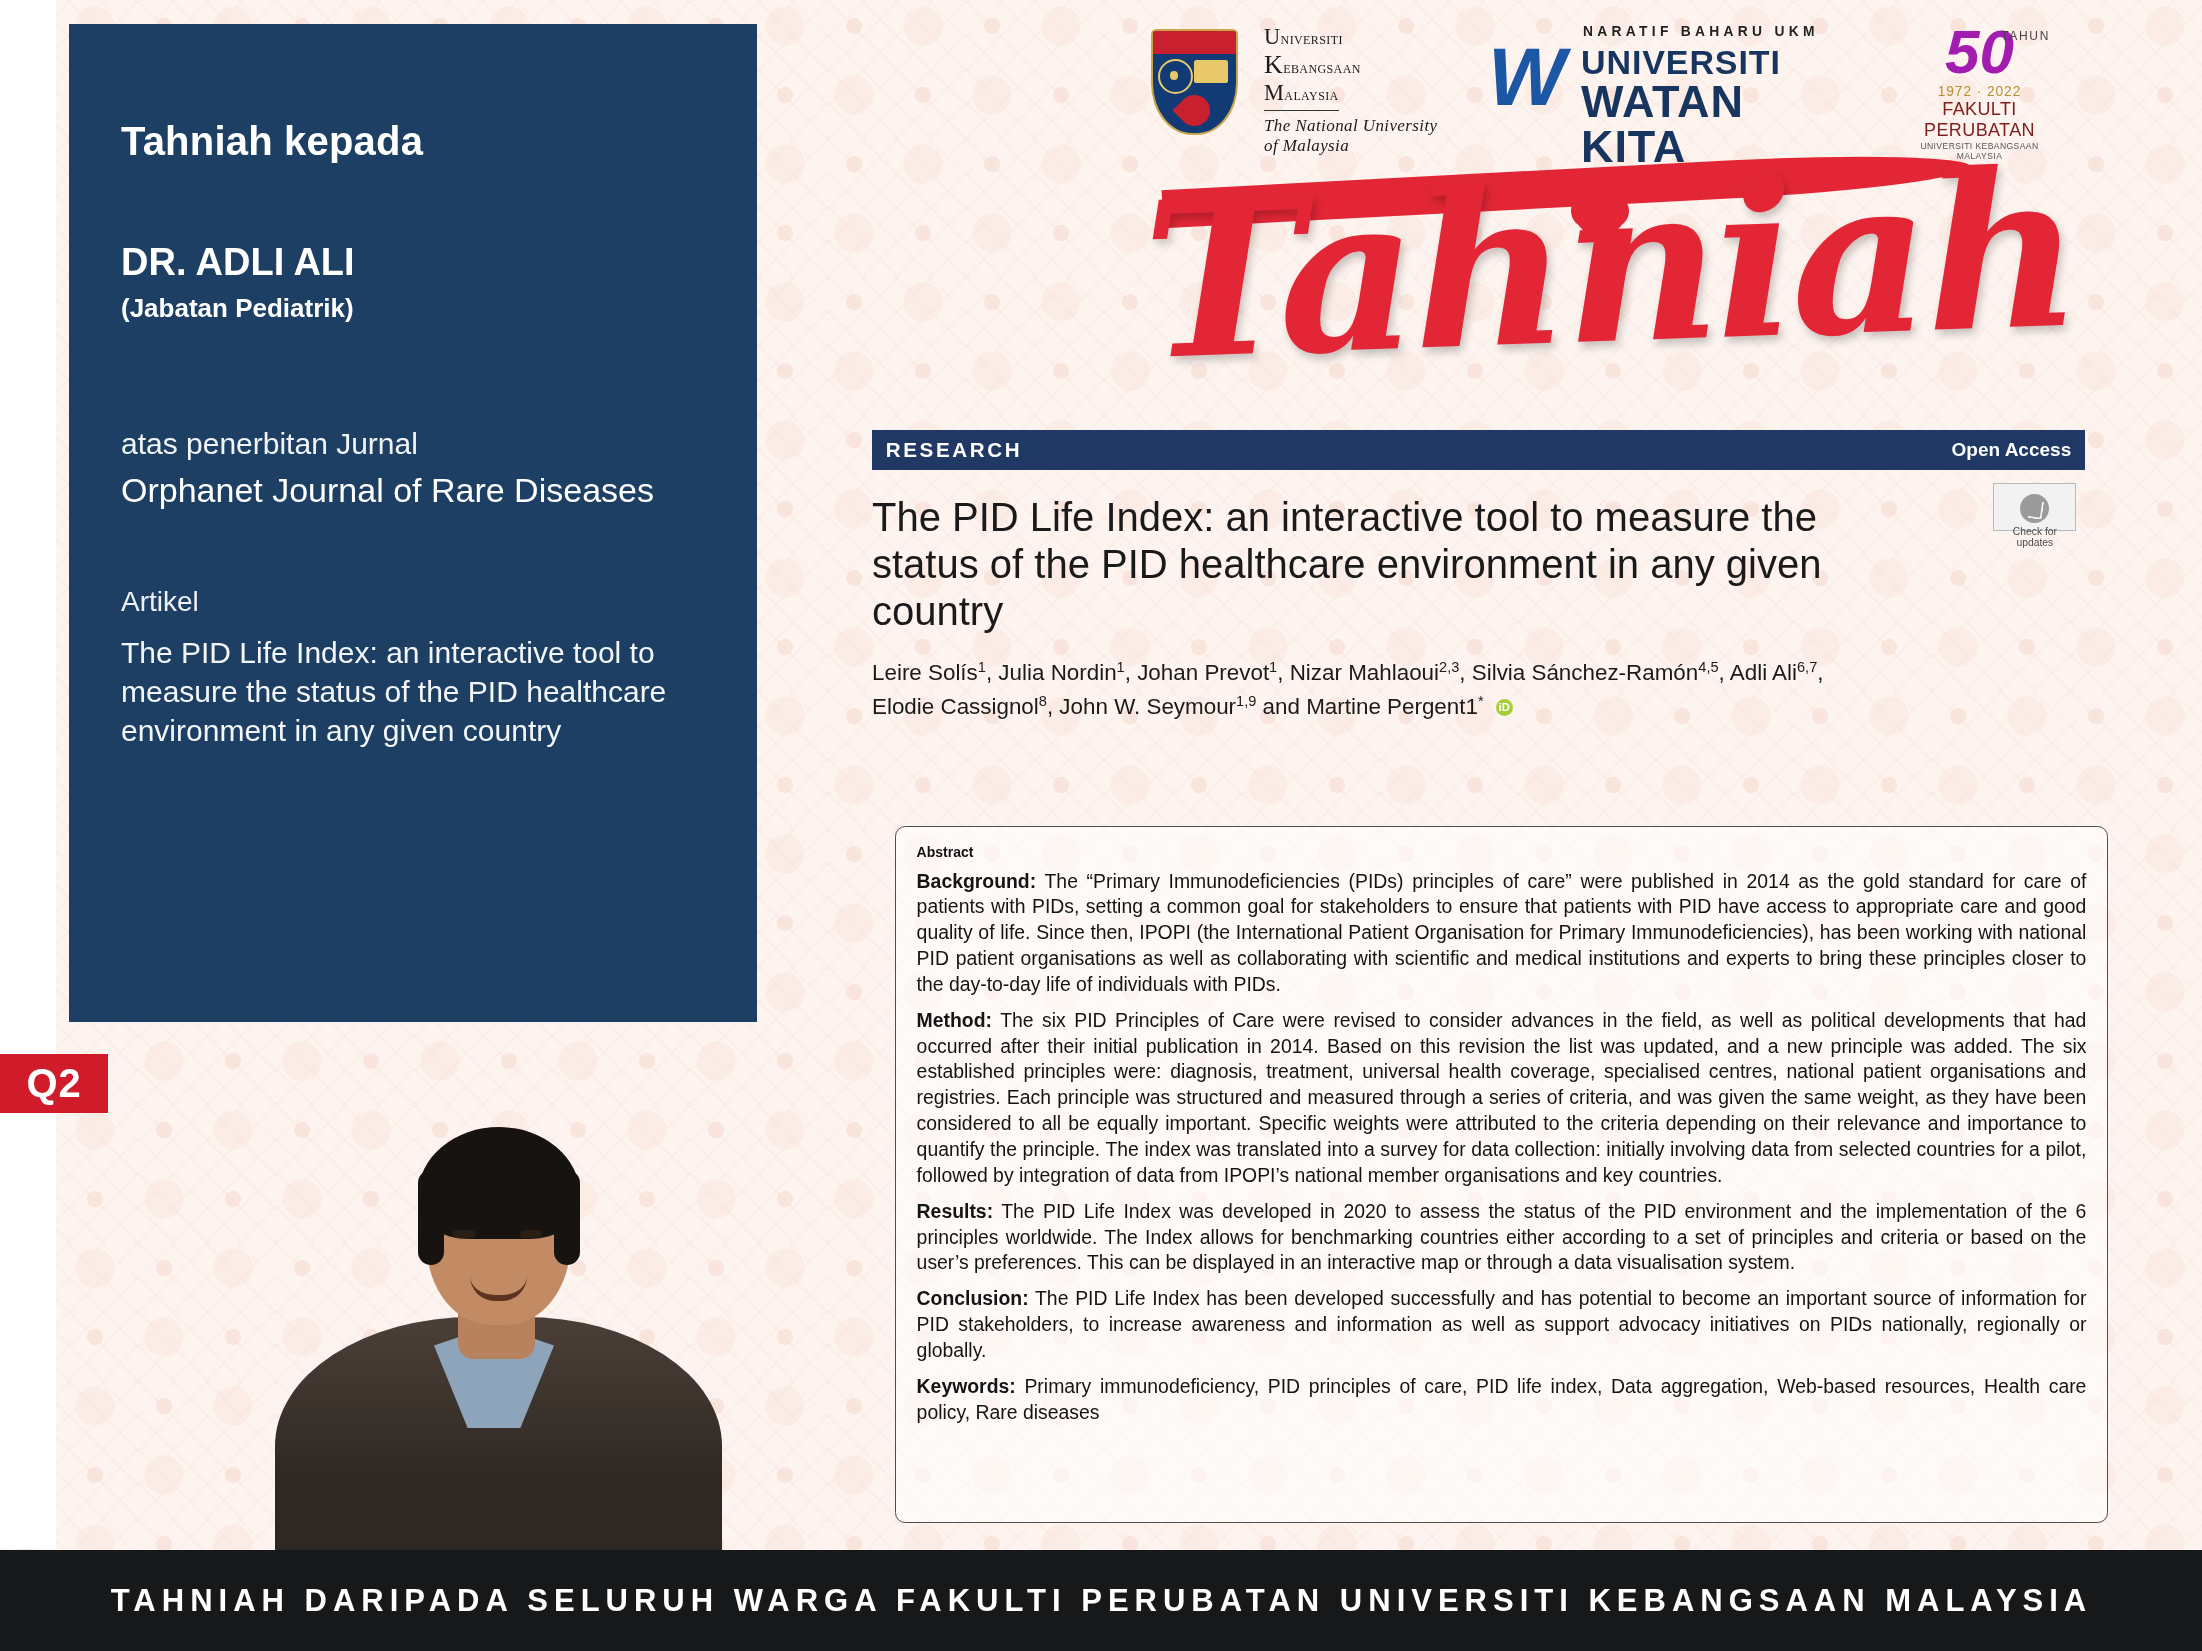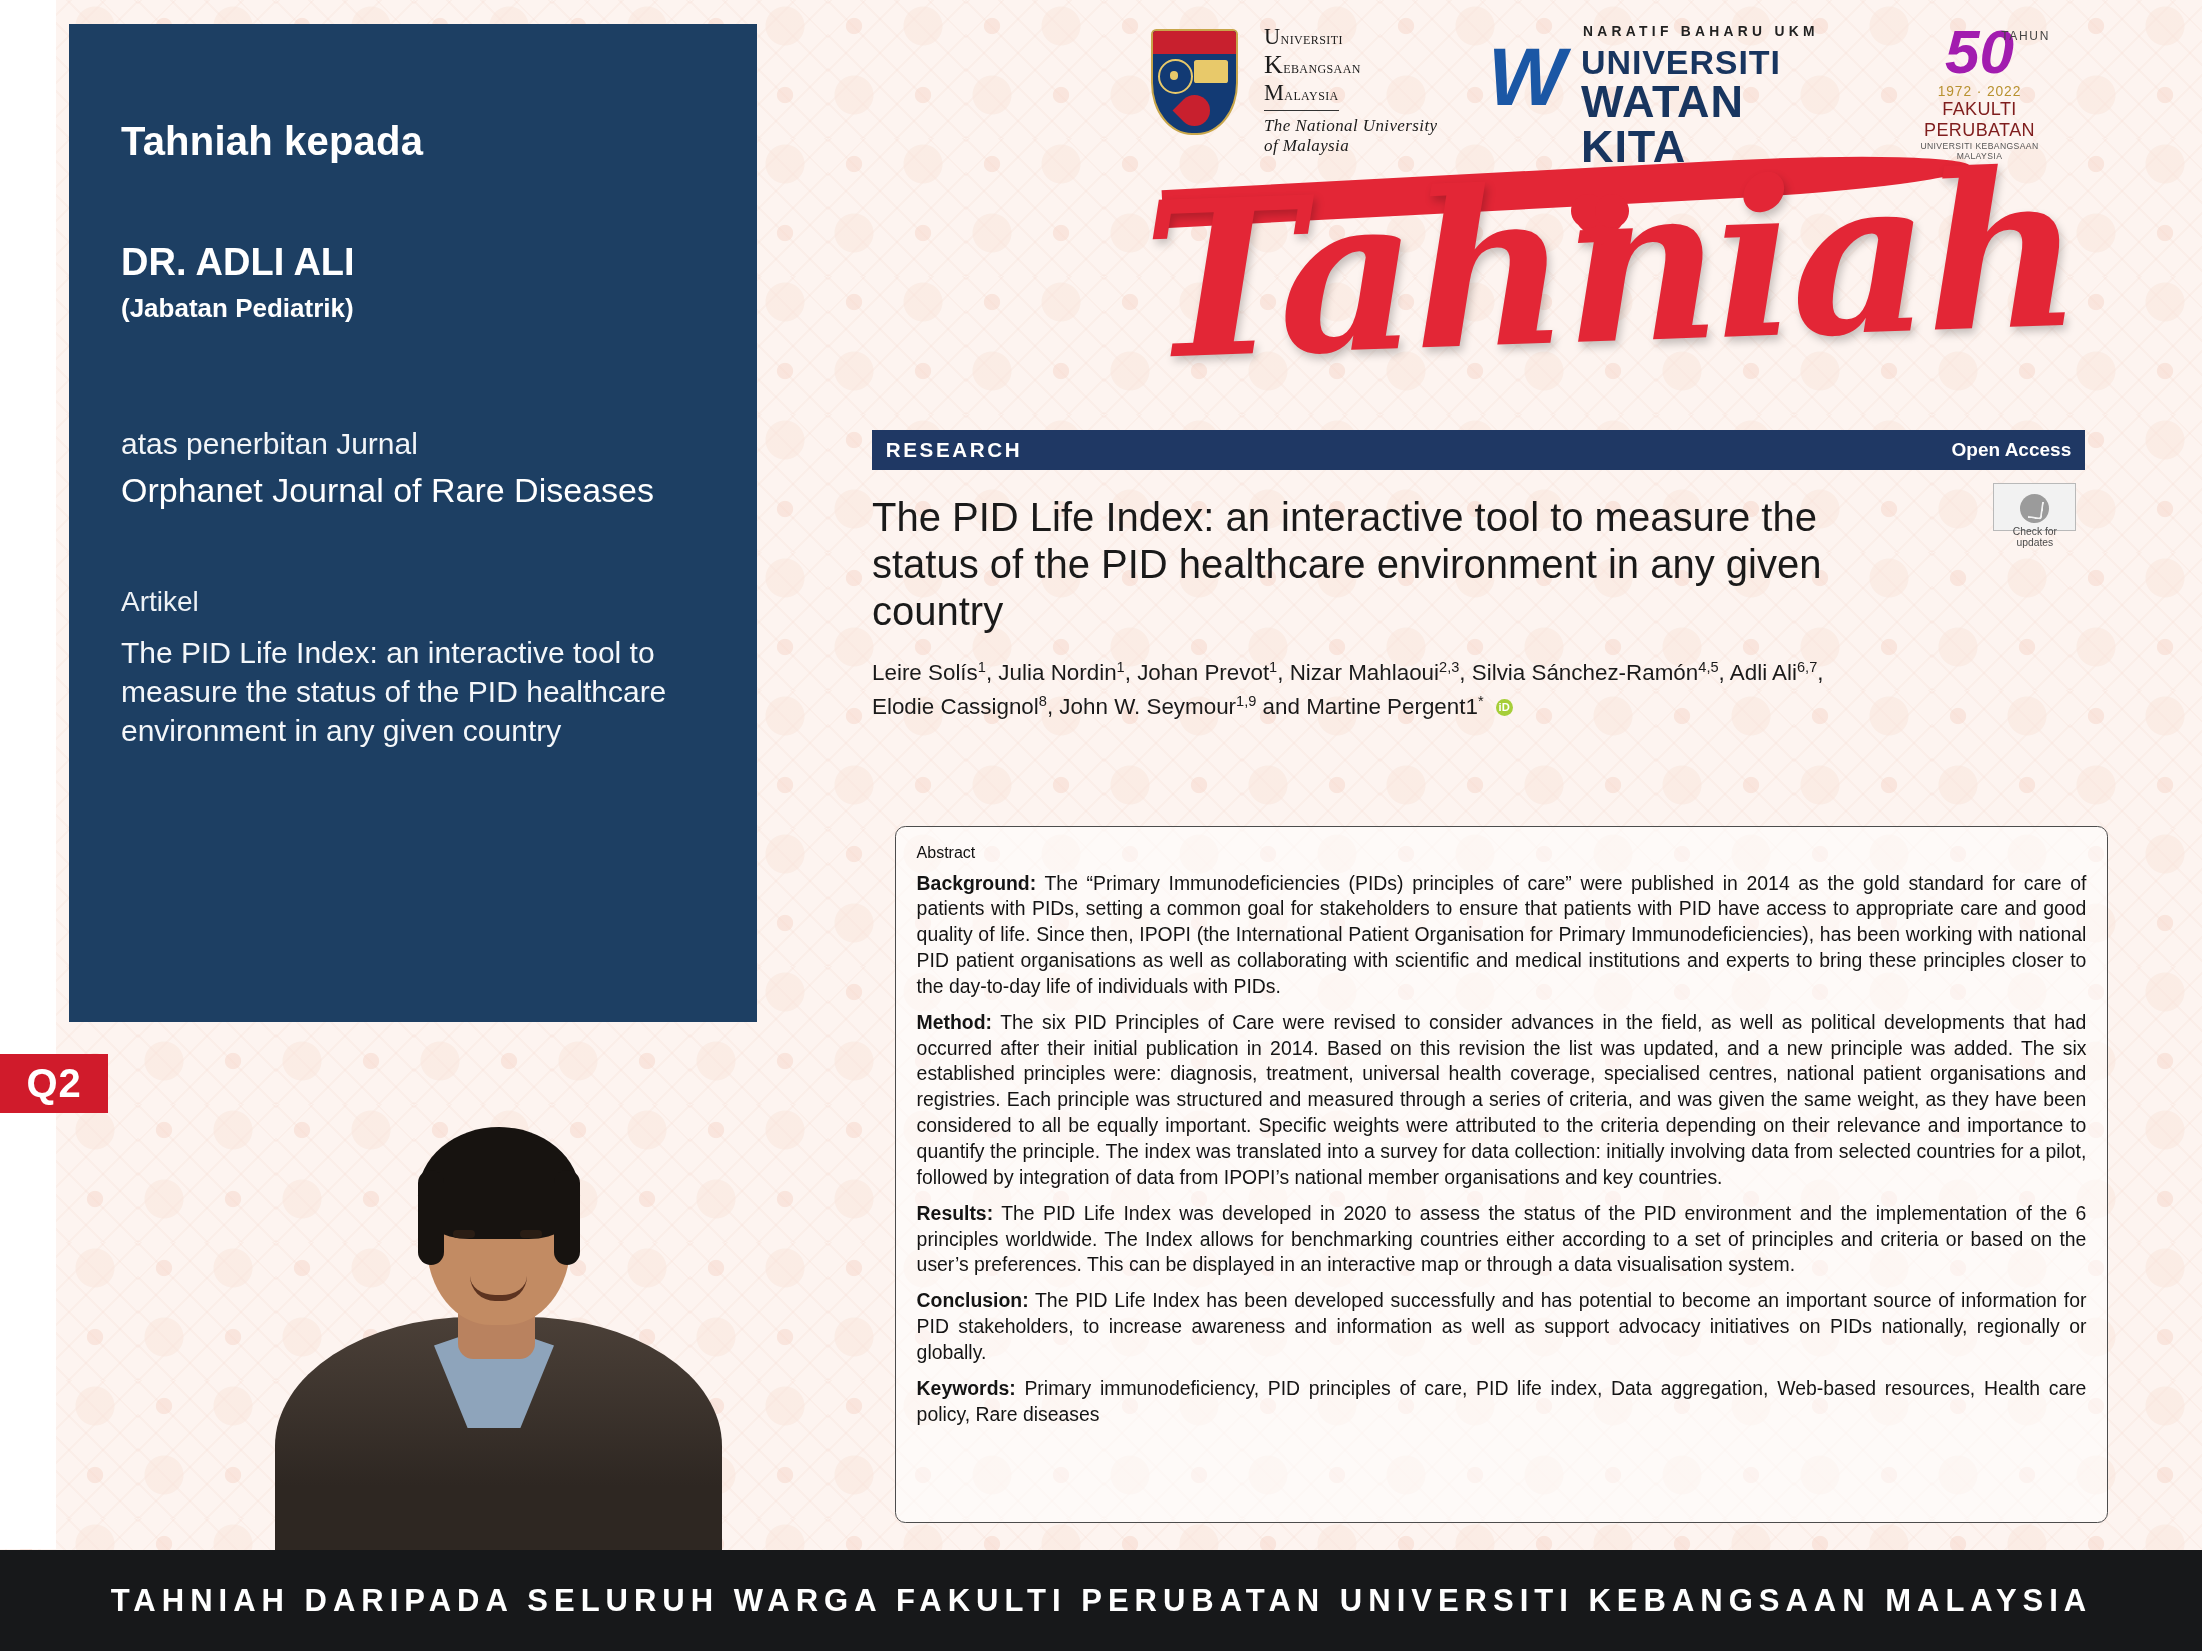--- a/index.html
+++ b/index.html
@@ -455,22 +455,22 @@
     top: 826px;
     width: 1213px;
     height: 697px;
     border: 1.7px solid #4d4d4d;
     border-radius: 10.3px;
     box-sizing: border-box;
     padding: 17px 20.6px 13.8px 20.6px;
     background: rgba(255,255,255,0.55);
   }
   .abs-title {
-    font-size: 16px;
-    font-weight: normal;
+    font-size: 14px;
+    font-weight: bold;
     color: #111;
     margin: 0 0 8.6px 0;
   }
   .abs-p {
     font-size: 19.4px;
     line-height: 1.33;
     color: #141414;
     margin: 0 0 10.3px 0;
     text-align: justify;
   }

